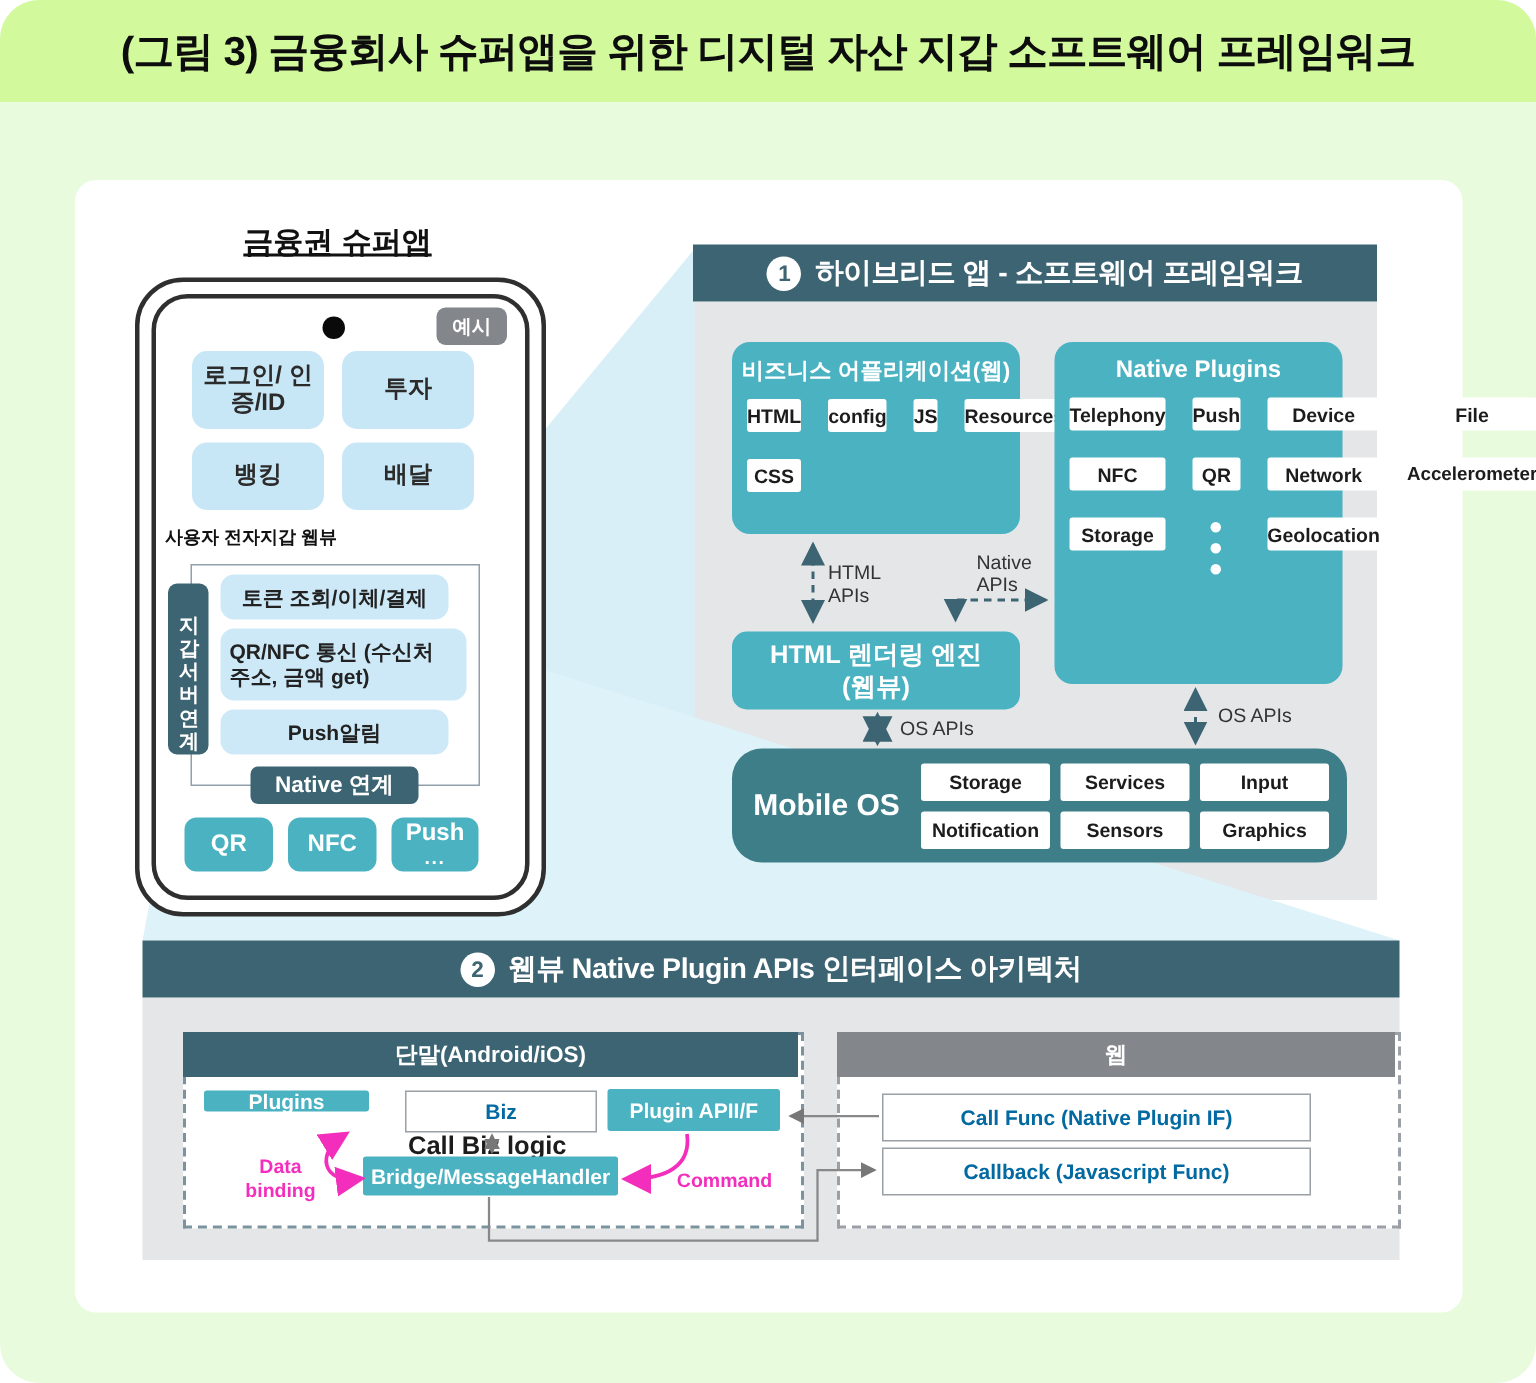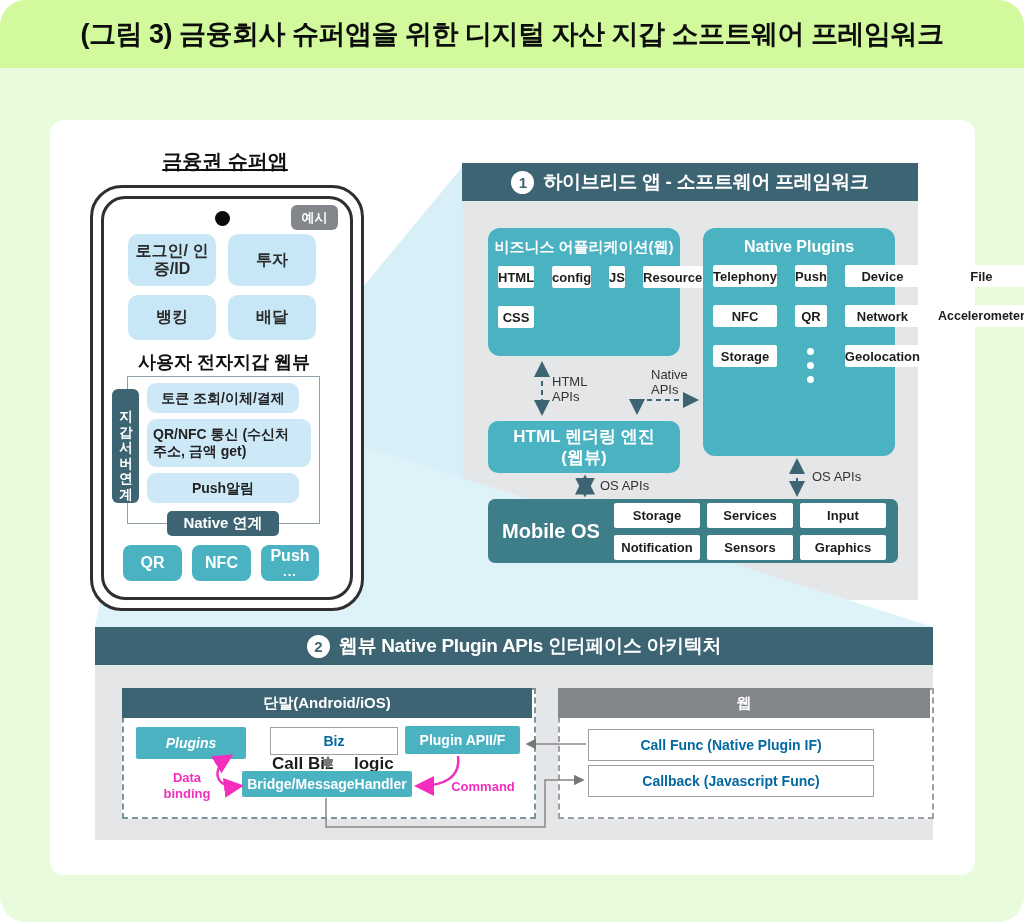--- a/index.html
+++ b/index.html
@@ -18,21 +18,21 @@
   
   .phone-title{left:120px;top:148px;width:210px;text-align:center;font-size:20px;font-weight:bold;
                text-decoration:underline;color:#111;}
   .phone-outer{left:90px;top:185px;width:268px;height:420px;background:#fff;border:3px solid #2f2f2f;border-radius:32px;}
   .phone-inner{left:101px;top:196px;width:246px;height:398px;background:#fff;border:3px solid #2f2f2f;border-radius:24px;}
   .cam-dot{left:215px;top:211px;width:15px;height:15px;border-radius:50%;background:#0a0a0a;}
   .ex-badge{left:291px;top:205px;width:47px;height:25px;background:#83868b;border-radius:6px;color:#fff;
             font-size:13px;font-weight:bold;display:flex;align-items:center;justify-content:center;}
   .tile{background:#c8e7f6;border-radius:10px;display:flex;align-items:center;justify-content:center;
         font-size:16px;font-weight:bold;color:#2b2b2b;text-align:center;line-height:1.15;}
-  .webview-title{left:110px;top:350px;width:228px;text-align:center;font-size:18px;font-weight:bold;color:#111;}
+  .webview-title{left:110px;top:350px;width:228px;font-size:12px;font-weight:bold;color:#111;}
   .wallet-box{left:127px;top:376px;width:191px;height:146px;border:1.5px solid #8fa0ab;background:#fff;}
   .wallet-item{left:147px;width:152px;background:#cde9f8;border-radius:9px;display:flex;align-items:center;
                justify-content:center;font-size:14px;font-weight:bold;color:#222;text-align:left;line-height:1.2;}
   .wallet-tab{left:112px;top:389px;width:27px;height:114px;background:#3d6472;border-radius:6px;color:#fff;
               display:flex;align-items:center;justify-content:center;font-size:13.5px;font-weight:bold;
               writing-mode:vertical-rl;text-orientation:upright;letter-spacing:2px;}
   .native-band{left:167px;top:511px;width:112px;height:25px;background:#3d6472;border-radius:5px;color:#fff;
                font-size:15px;font-weight:bold;display:flex;align-items:center;justify-content:center;}
   .ph-btn{top:545px;height:36px;background:#4bb2c2;border-radius:8px;color:#fff;font-size:16px;font-weight:bold;
           display:flex;flex-direction:column;align-items:center;justify-content:center;line-height:1;}
@@ -49,21 +49,21 @@
   .teal-box{background:#4bb2c2;border-radius:12px;}
   .teal-box .bt{color:#fff;font-size:15px;font-weight:bold;text-align:center;padding-top:10px;}
   .chips{display:grid;grid-template-columns:1fr 1fr 1fr 1fr;gap:18px;padding:9px 10px 10px 10px;}
   .chip{background:#fff;border-radius:2px;height:22px;display:flex;align-items:center;justify-content:center;
         font-size:13px;font-weight:bold;color:#1c1c1c;white-space:nowrap;}
   .dots-v{grid-row:span 2;display:flex;flex-direction:column;align-items:center;justify-content:center;gap:7px;}
   .dots-v i{width:7px;height:7px;border-radius:50%;background:#fff;}
   .engine-box{left:488px;top:421px;width:192px;height:52px;background:#4bb2c2;border-radius:10px;color:#fff;
               display:flex;flex-direction:column;align-items:center;justify-content:center;font-size:17px;
               font-weight:bold;line-height:1.25;}
-  .mos-box{left:488px;top:499px;width:410px;height:64px;background:#3e7e89;border-radius:7px;display:flex;align-items:center;}
+  .mos-box{left:488px;top:499px;width:410px;height:76px;background:#3e7e89;border-radius:20px;display:flex;align-items:center;}
   .mos-title{width:126px;text-align:center;color:#fff;font-size:20px;font-weight:bold;}
   .mos-chips{flex:1;display:grid;grid-template-columns:1fr 1fr 1fr;gap:7px;padding:0 12px 0 0;}
   .mos-chips .chip{height:25px;}
   .flow-label{font-size:13px;color:#333;line-height:1.15;font-weight:normal;}
 
   
   .band{left:95px;top:665px;width:838px;height:175px;background:#e5e6e8;}
   .dash-panel{background:#fff;border:2px dashed #7b939e;}
   .dev-header{left:122px;top:688px;width:410px;height:30px;background:#3d6472;color:#fff;font-size:15px;
               font-weight:bold;display:flex;align-items:center;justify-content:center;z-index:3;}
@@ -186,27 +186,27 @@
 
   <div class="abs z2 sec-bar" style="left:95px;top:627px;width:838px;height:38px;">
     <span class="num">2</span>
     <span class="st">웹뷰 Native Plugin APIs 인터페이스 아키텍처</span>
   </div>
   <div class="abs band"></div>
 
   <div class="abs z2 dash-panel" style="left:122px;top:688px;width:410px;height:127px;"></div>
   <div class="abs dev-header">단말(Android/iOS)</div>
 
-  <div class="abs z2 s2-teal" style="left:136px;top:727px;width:110px;height:32px;z-index:4;font-style:italic;">Plugins</div>
+  <div class="abs z2 s2-teal" style="left:136px;top:727px;width:110px;height:14px;z-index:4;">Plugins</div>
   <div class="abs z2 s2-white" style="left:270px;top:727px;width:126px;height:26px;z-index:4;">Biz</div>
   <div class="abs z2 s2-teal" style="left:405px;top:726px;width:115px;height:28px;z-index:4;">Plugin APII/F</div>
   <div class="abs z2 s2-teal" style="left:242px;top:771px;width:170px;height:26px;z-index:4;">Bridge/MessageHandler</div>
 
   <div class="abs z2 small-lbl" style="left:272px;top:754px;">Call Biz</div>
-  <div class="abs z2 small-lbl" style="left:354px;top:754px;">logic</div>
+  <div class="abs z2 small-lbl" style="left:338px;top:754px;">logic</div>
   <div class="abs z2 pink-lbl" style="left:156px;top:770px;width:62px;">Data binding</div>
   <div class="abs z2 pink-lbl" style="left:443px;top:779px;width:80px;">Command</div>
 
   <div class="abs z2 dash-panel" style="left:558px;top:688px;width:372px;height:127px;border-color:#9aa0a6;"></div>
   <div class="abs web-header">웹</div>
 
   <div class="abs z2 s2-white" style="left:588px;top:729px;width:284px;height:30px;z-index:4;">Call Func (Native Plugin IF)</div>
   <div class="abs z2 s2-white" style="left:588px;top:765px;width:284px;height:30px;z-index:4;">Callback (Javascript Func)</div>
 
   <svg class="overlay" id="connectors" viewBox="0 0 1024 922">

